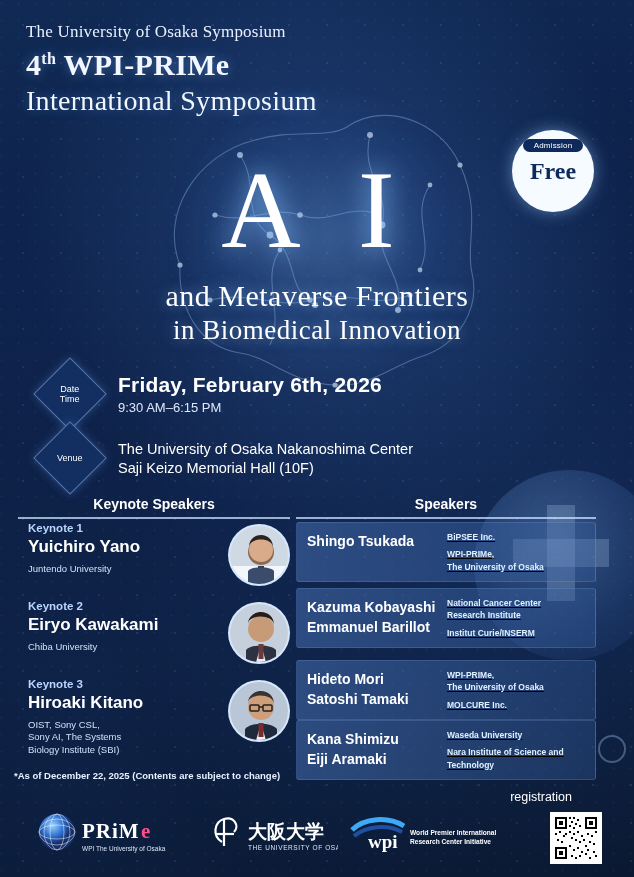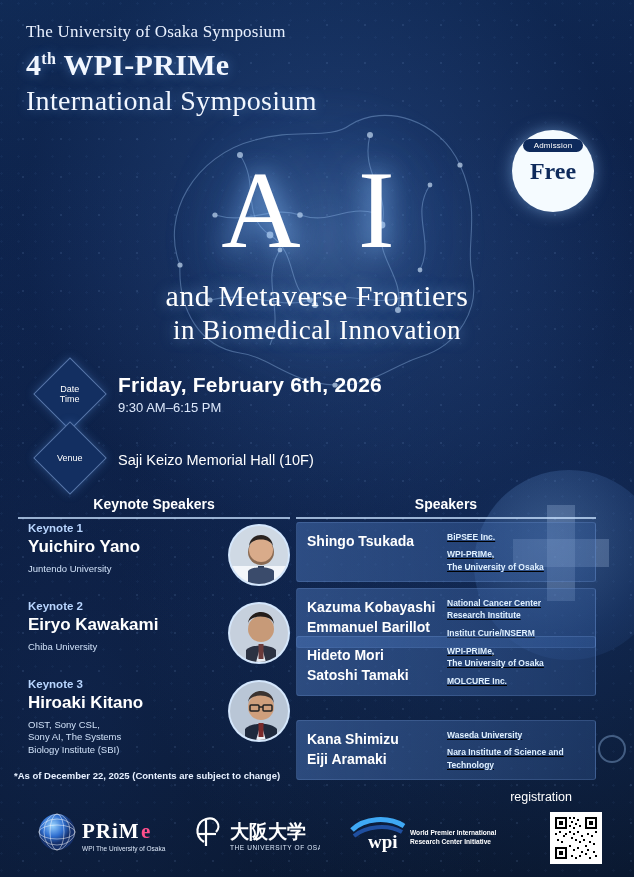--- a/index.html
+++ b/index.html
@@ -146,21 +146,21 @@
   }
   .kn-photo svg { display:block; }
 
   
   .spcard {
     position:absolute; left:296px; width:300px; border-radius:3px;
     background:linear-gradient(90deg, rgba(70,110,175,0.55), rgba(55,95,160,0.35));
     border:1px solid rgba(150,190,250,0.18);
     padding:8px 10px; display:flex;
   }
-  .sp1 { top:522px; } .sp2 { top:588px; } .sp3 { top:636px; } .sp4 { top:720px; }
+  .sp1 { top:522px; } .sp2 { top:588px; } .sp3 { top:660px; } .sp4 { top:720px; }
   .sp-names { width:140px; }
   .sp-names div { color:#fff; font-size:14px; font-weight:700; line-height:1.45; }
   .sp-affs { flex:1;text-decoration:underline; }
   .sp-affs div { color:#dff0ff; font-size:8.5px; font-weight:700; line-height:1.45; }
   .sp-affs .gap { height:5px; }
 
   .note {
     position:absolute; left:14px; top:770px; color:#e7f0ff; font-size:9.5px; font-weight:700;
   }
 
@@ -168,21 +168,21 @@
   .reg-label {
     position:absolute; right:62px; top:790px; color:#ffffff; font-size:12.5px;
   }
   .qr {
     position:absolute; right:32px; top:812px; width:52px; height:52px; background:#fff; padding:3px;
   }
   .qr svg { display:block; }
 
   .logo { position:absolute; }
   .logo-prime { left:36px; top:812px; }
-  .logo-osaka { left:190px; top:812px; }
+  .logo-osaka { left:208px; top:812px; }
   .logo-wpi { left:348px; top:814px; }
 </style>
 </head>
 <body>
 
 <div id="poster">
 
   <div class="dots"></div>
   <div class="glowbig"></div>
 
@@ -253,20 +253,21 @@
       <div class="big">Friday, February 6th, 2026</div>
       <div class="small">9:30 AM–6:15 PM</div>
     </div>
   </div>
 
   <div class="inforow info-venue">
     <div class="diamond">
       <span>Venue</span>
     </div>
     <div class="info-text">
+      <div class="v1">The University of Osaka Nakanoshima Center</div>
       <div class="v2">Saji Keizo Memorial Hall (10F)</div>
     </div>
   </div>
 
   <div class="sec-head kn-head">
     <div>Keynote Speakers</div>
     <div class="bar"></div>
   </div>
   <div class="sec-head sp-head">
     <div>Speakers</div>

